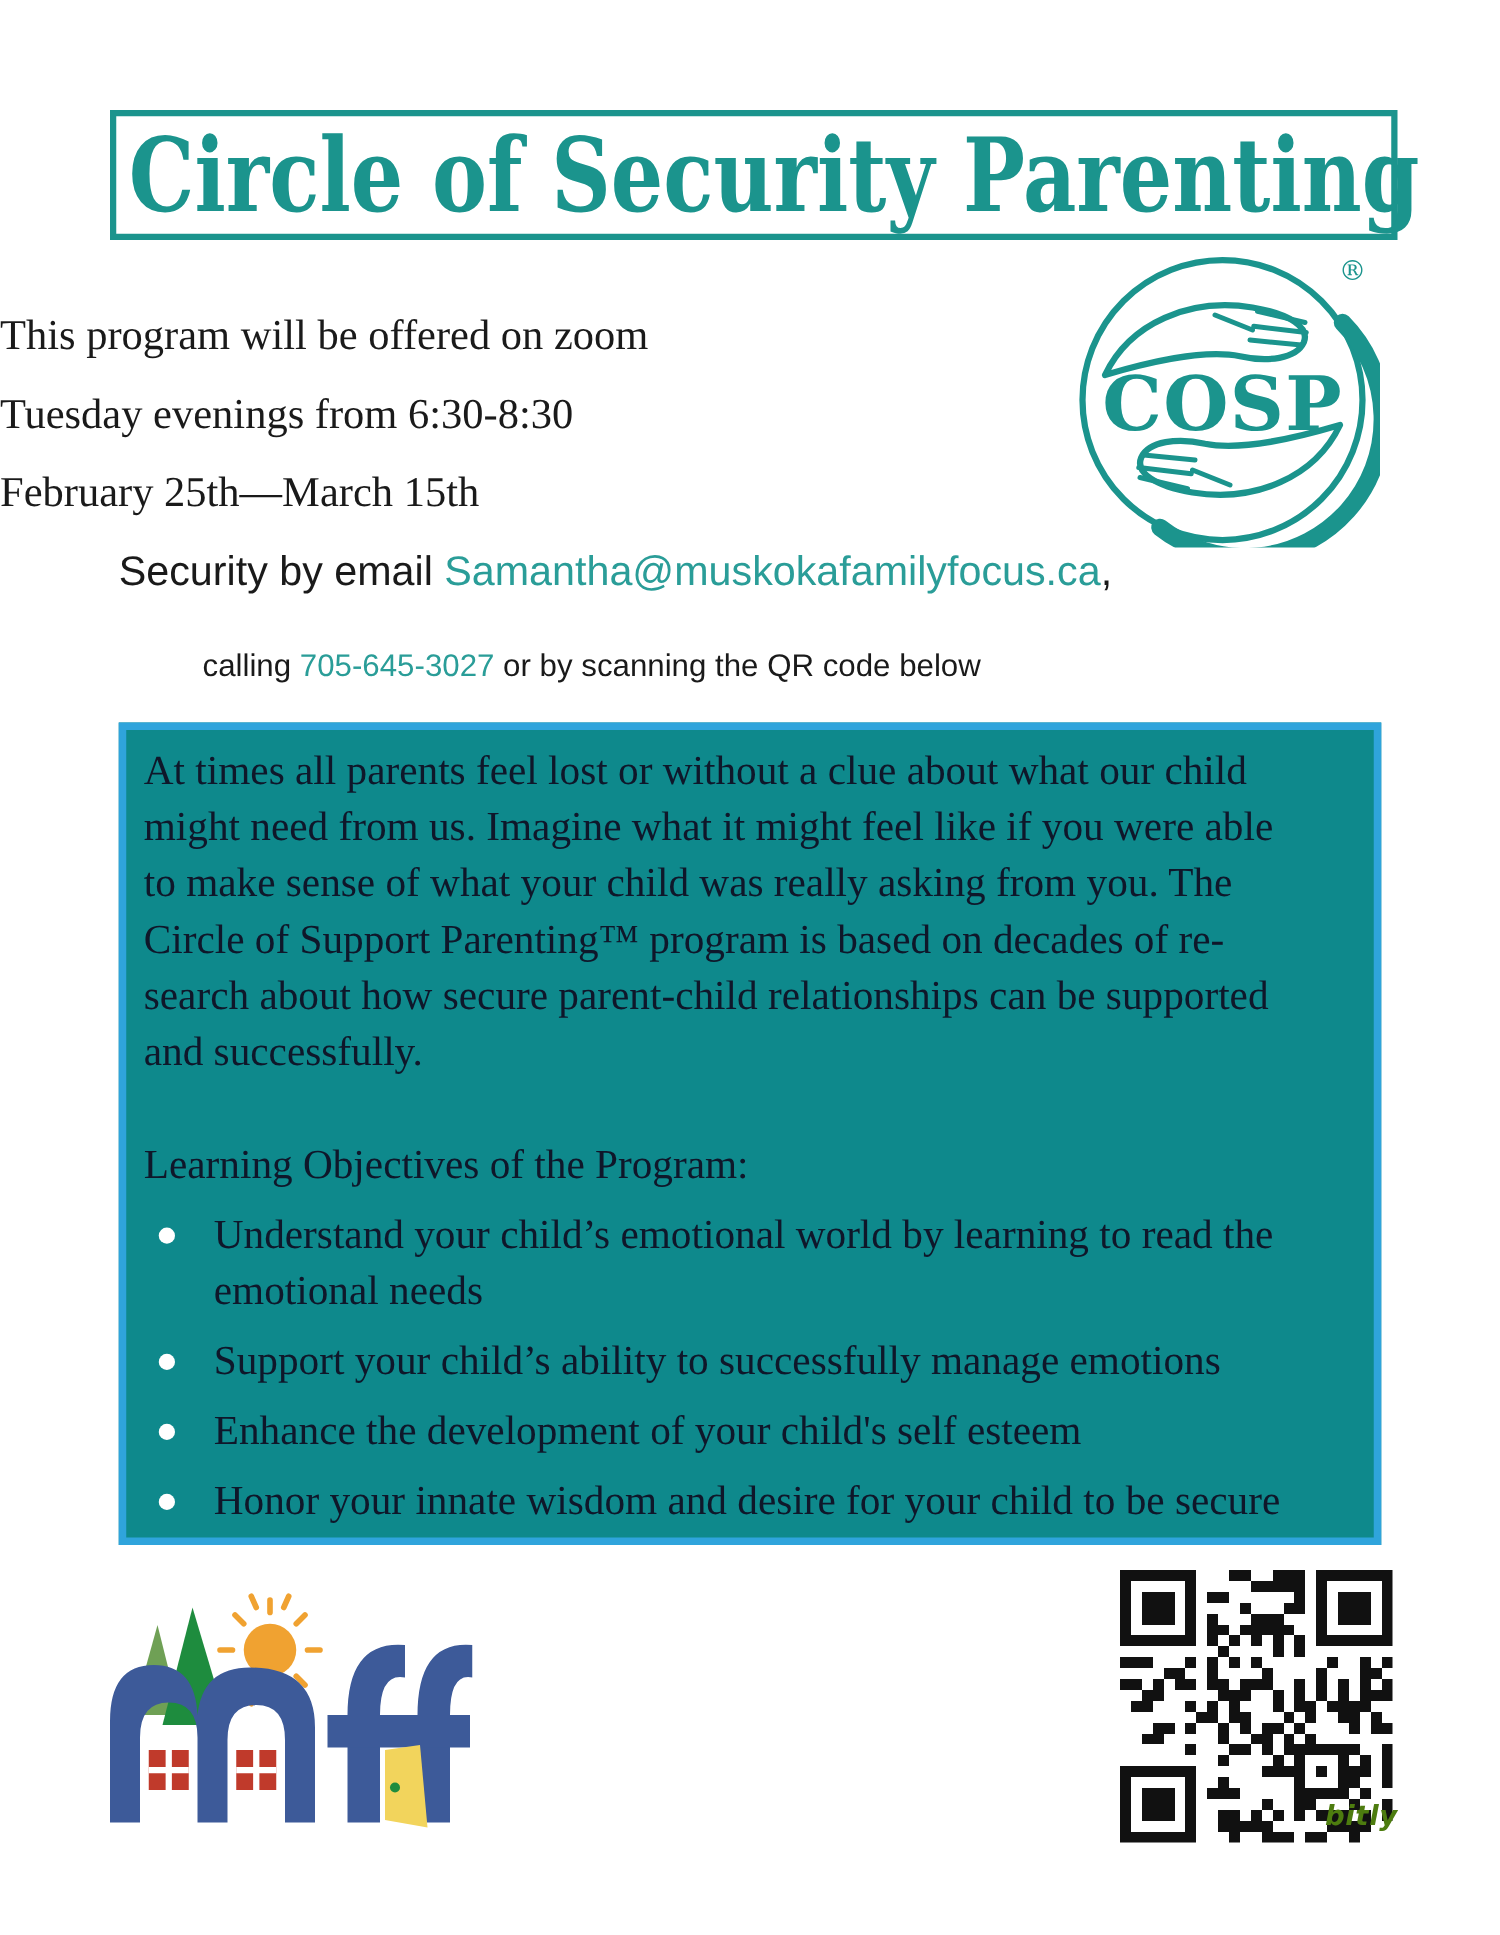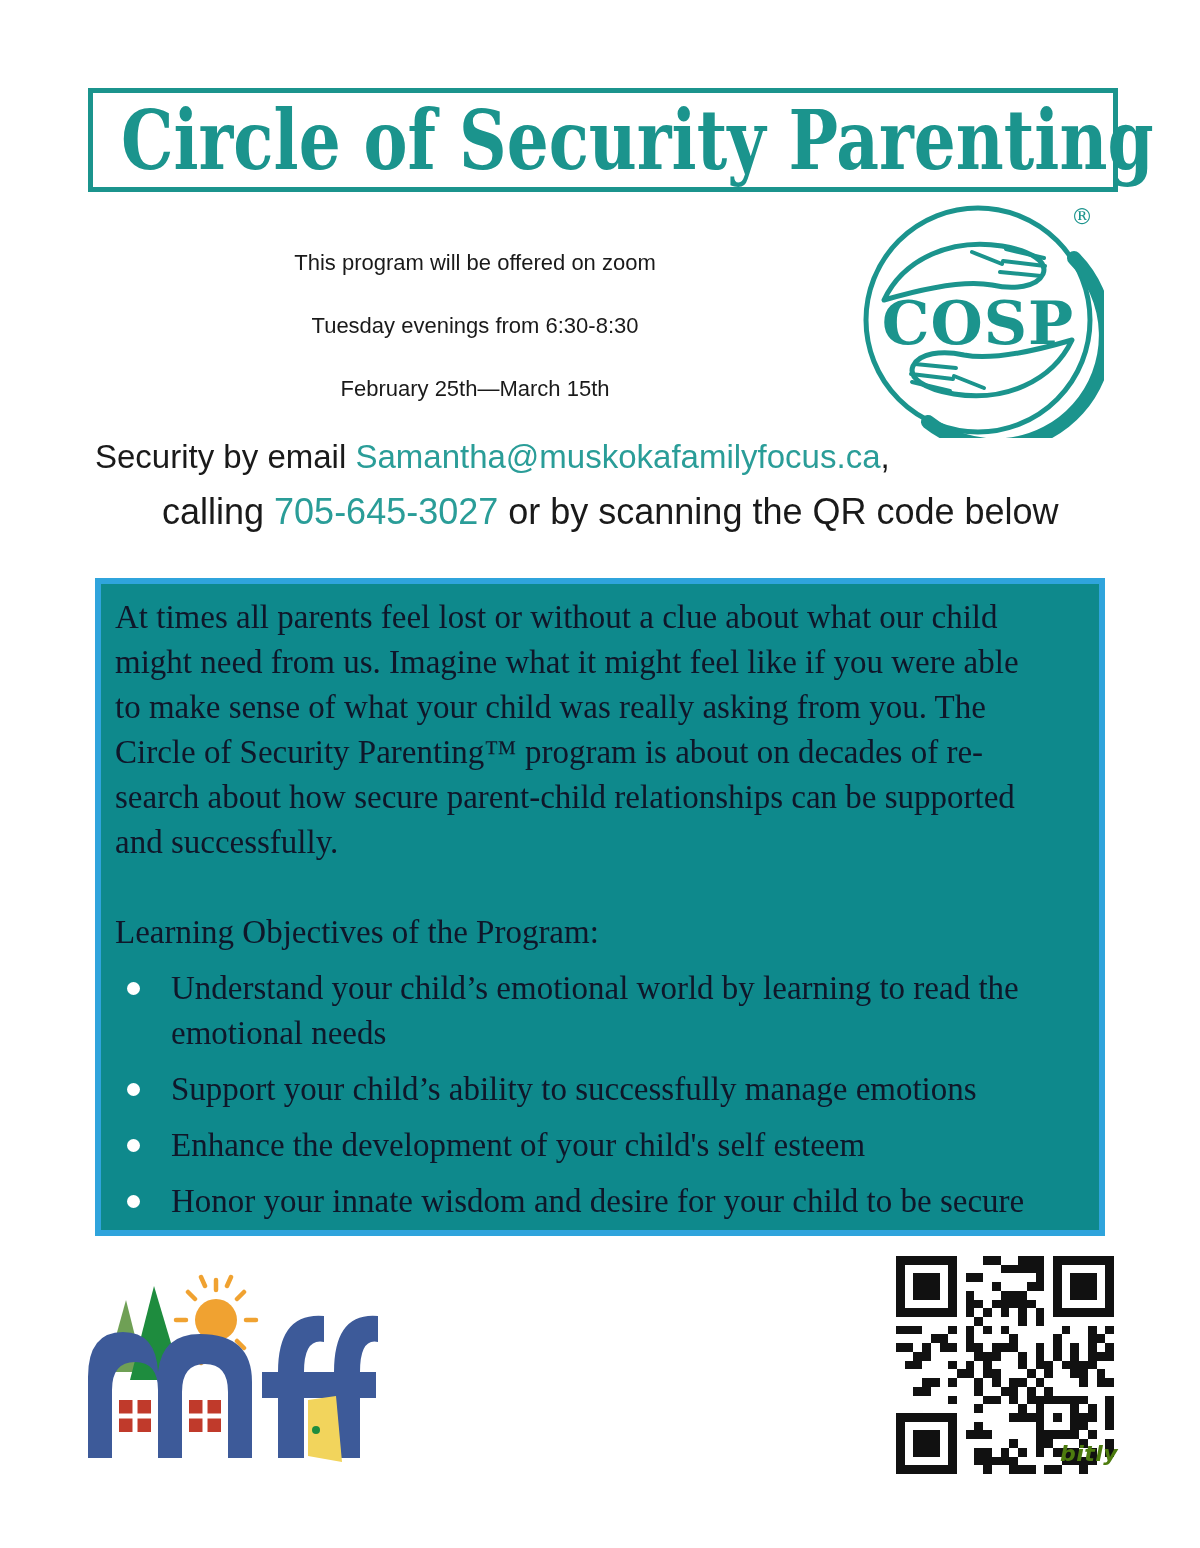--- a/index.html
+++ b/index.html
@@ -17,37 +17,37 @@
   }
   *{margin:0;padding:0;box-sizing:border-box;}
   html,body{background:#fff;}
   .page{
     position:relative;width:1200px;height:1548px;background:#fff;
     font-family:"Liberation Sans",sans-serif;color:var(--ink);overflow:hidden;
   }
   
   .banner{
     position:absolute;left:88px;top:88px;width:1030px;height:104px;
-    border:5px solid var(--teal);display:flex;align-items:center;padding-left:28px;
+    border:5px solid var(--teal);display:flex;align-items:center;padding-left:10px;
   }
   .banner-title{
     font-family:"DejaVu Serif",serif;font-weight:bold;font-size:66px;
     color:var(--teal);white-space:nowrap;letter-spacing:0px;
     transform:scaleY(1.24);transform-origin:left center;
   }
   
   .cosp{position:absolute;left:856px;top:194px;width:248px;height:244px;}
   .cosp text{font-family:"DejaVu Serif",serif;}
   
-  .sched{position:absolute;left:0;width:950px;text-align:center;font-size:22px;}
+  .sched{position:absolute;left:0;width:950px;font-size:34px;font-family:Liberation Serif, serif;}
   .sched.l1{top:250px;}
   .sched.l2{top:313px;}
   .sched.l3{top:376px;}
   .register-line{position:absolute;left:95px;top:438px;font-size:33px;white-space:nowrap;}
-  .calling-line{position:absolute;left:162px;top:491px;font-size:36px;white-space:nowrap;}
+  .calling-line{position:absolute;left:162px;top:519px;font-size:25px;white-space:nowrap;}
   .tlink{color:var(--link-teal);text-decoration:none;cursor:pointer;}
   
   .program-box{
     position:absolute;left:95px;top:578px;width:1010px;height:658px;
     background:var(--box-bg);border:6px solid var(--box-border);
     color:#0f172a;font-family:"Liberation Serif",serif;font-size:33px;line-height:45px;
     padding:11px 14px 0 14px;
   }
   .para-line{white-space:nowrap;}
   .objectives-heading{margin-top:45px;}
@@ -96,21 +96,21 @@
 
   <div class="register-line"><span>Security by email </span><span class="tlink">Samantha@muskokafamilyfocus.ca</span><span>,</span></div>
 
   <div class="calling-line"><span>calling </span><span class="tlink">705-645-3027</span><span> or by scanning the QR code below</span></div>
 
   <div class="program-box">
     <div class="paragraph">
         <div class="para-line">At times all parents feel lost or without a clue about what our child</div>
         <div class="para-line">might need from us. Imagine what it might feel like if you were able</div>
         <div class="para-line">to make sense of what your child was really asking from you. The</div>
-        <div class="para-line">Circle of Security Parenting™ program is about on decades of re-</div>
+        <div class="para-line">Circle of Support Parenting™ program is based on decades of re-</div>
         <div class="para-line">search about how secure parent-child relationships can be supported</div>
         <div class="para-line">and successfully.</div>
       </div>
     <div class="objectives-heading">Learning Objectives of the Program:</div>
     <ul class="objectives">
         <li><span class="dot"></span><span>Understand your child’s emotional world by learning to read the emotional needs</span></li>
         <li><span class="dot"></span><span>Support your child’s ability to successfully manage emotions</span></li>
         <li><span class="dot"></span><span>Enhance the development of your child's self esteem</span></li>
         <li><span class="dot"></span><span>Honor your innate wisdom and desire for your child to be secure</span></li>
       </ul>

